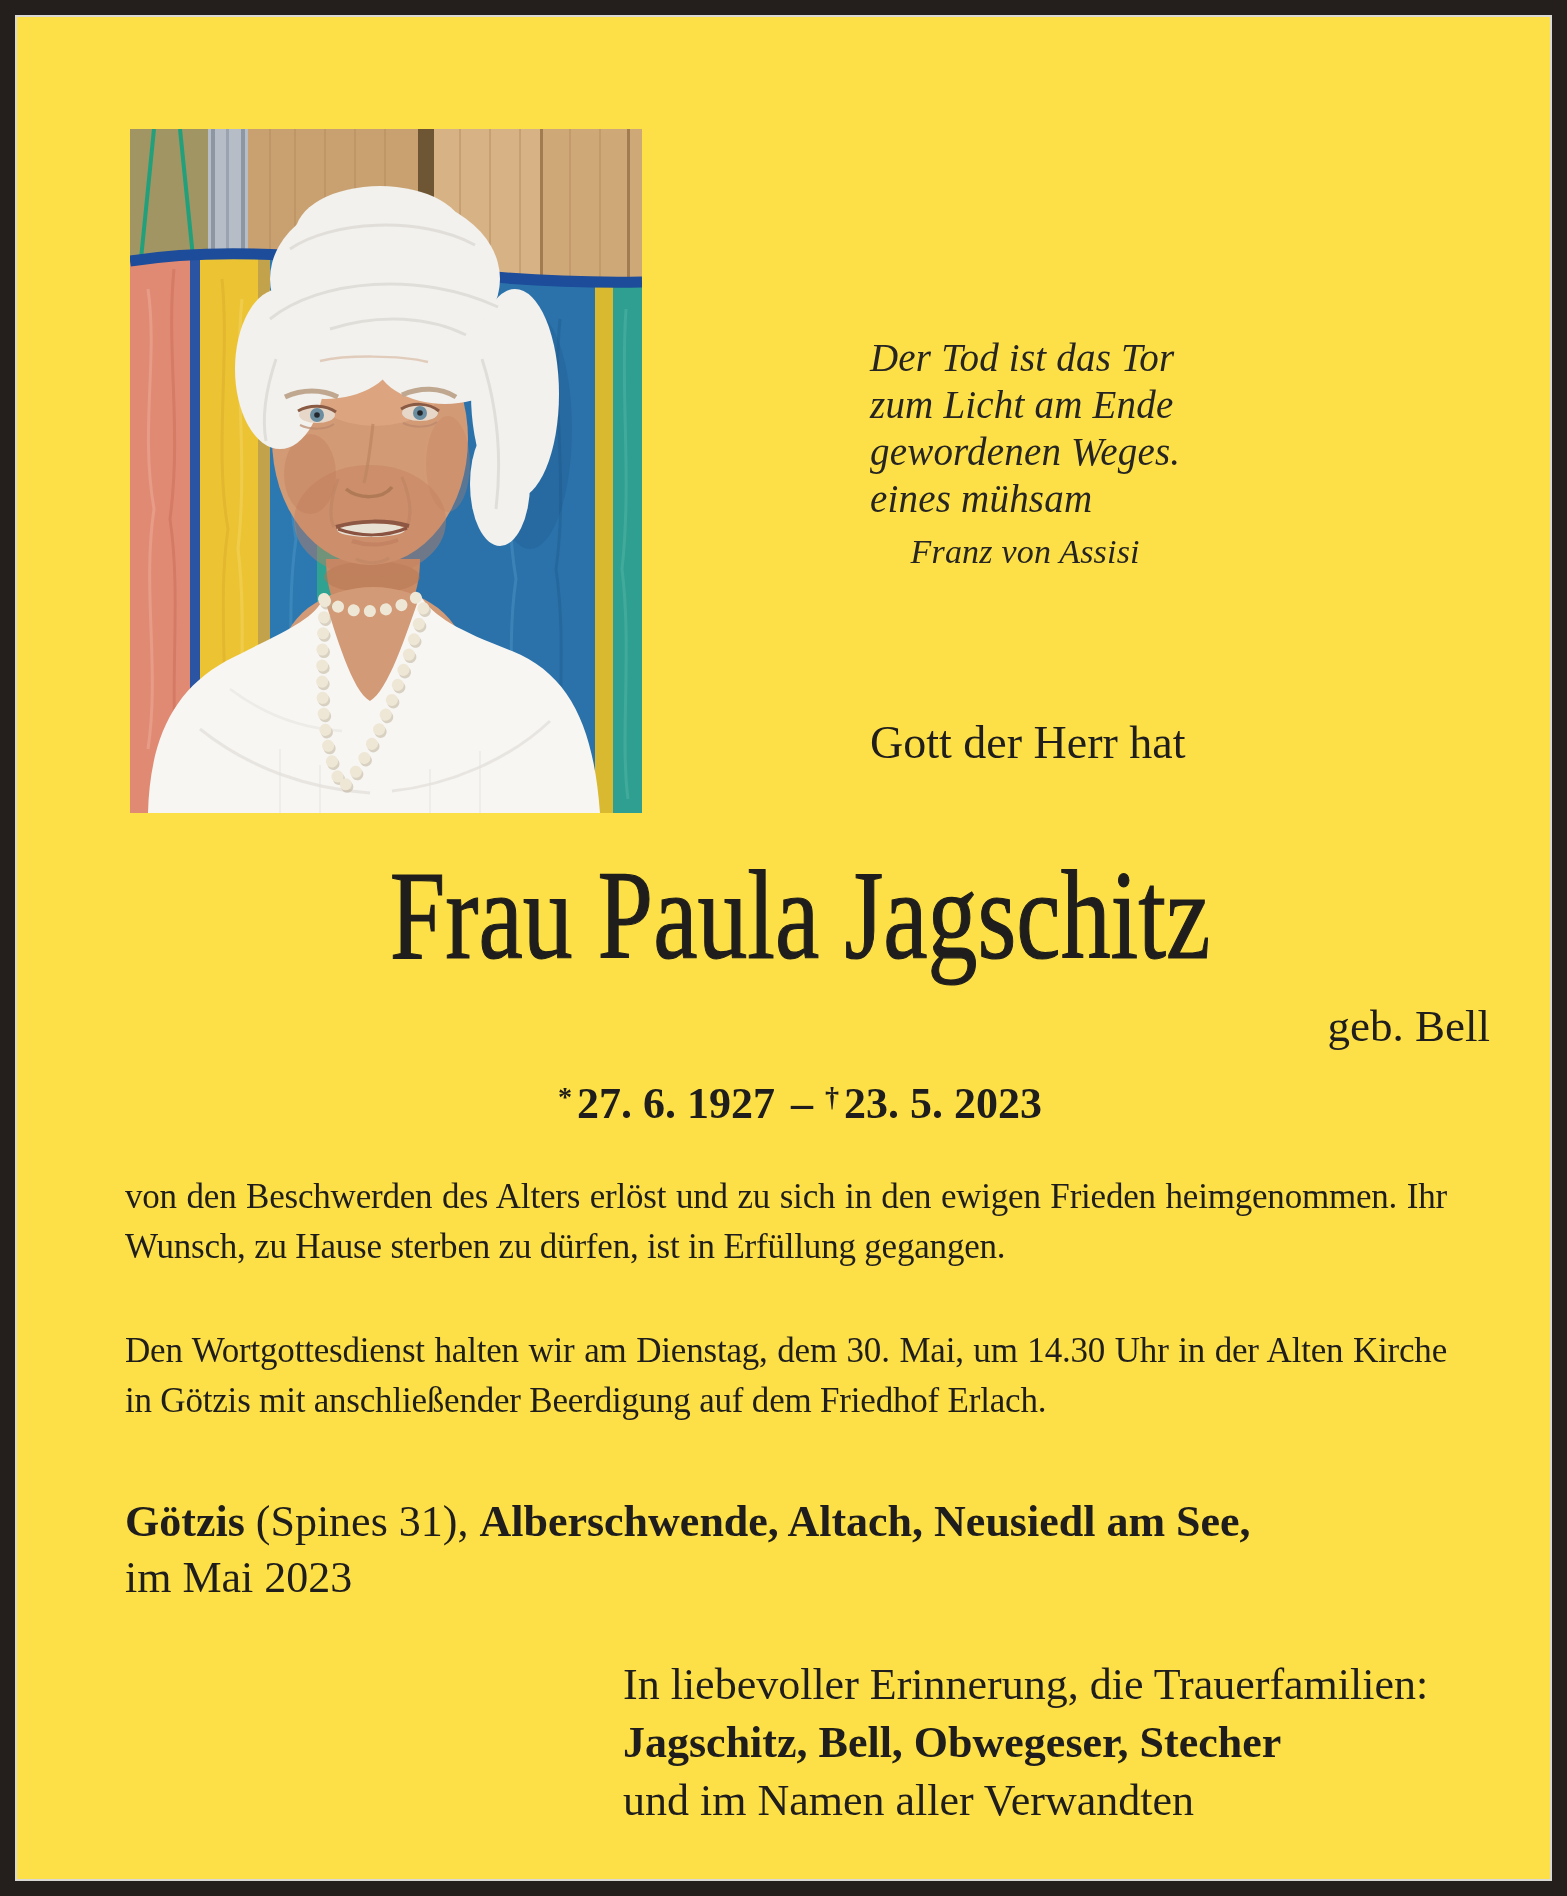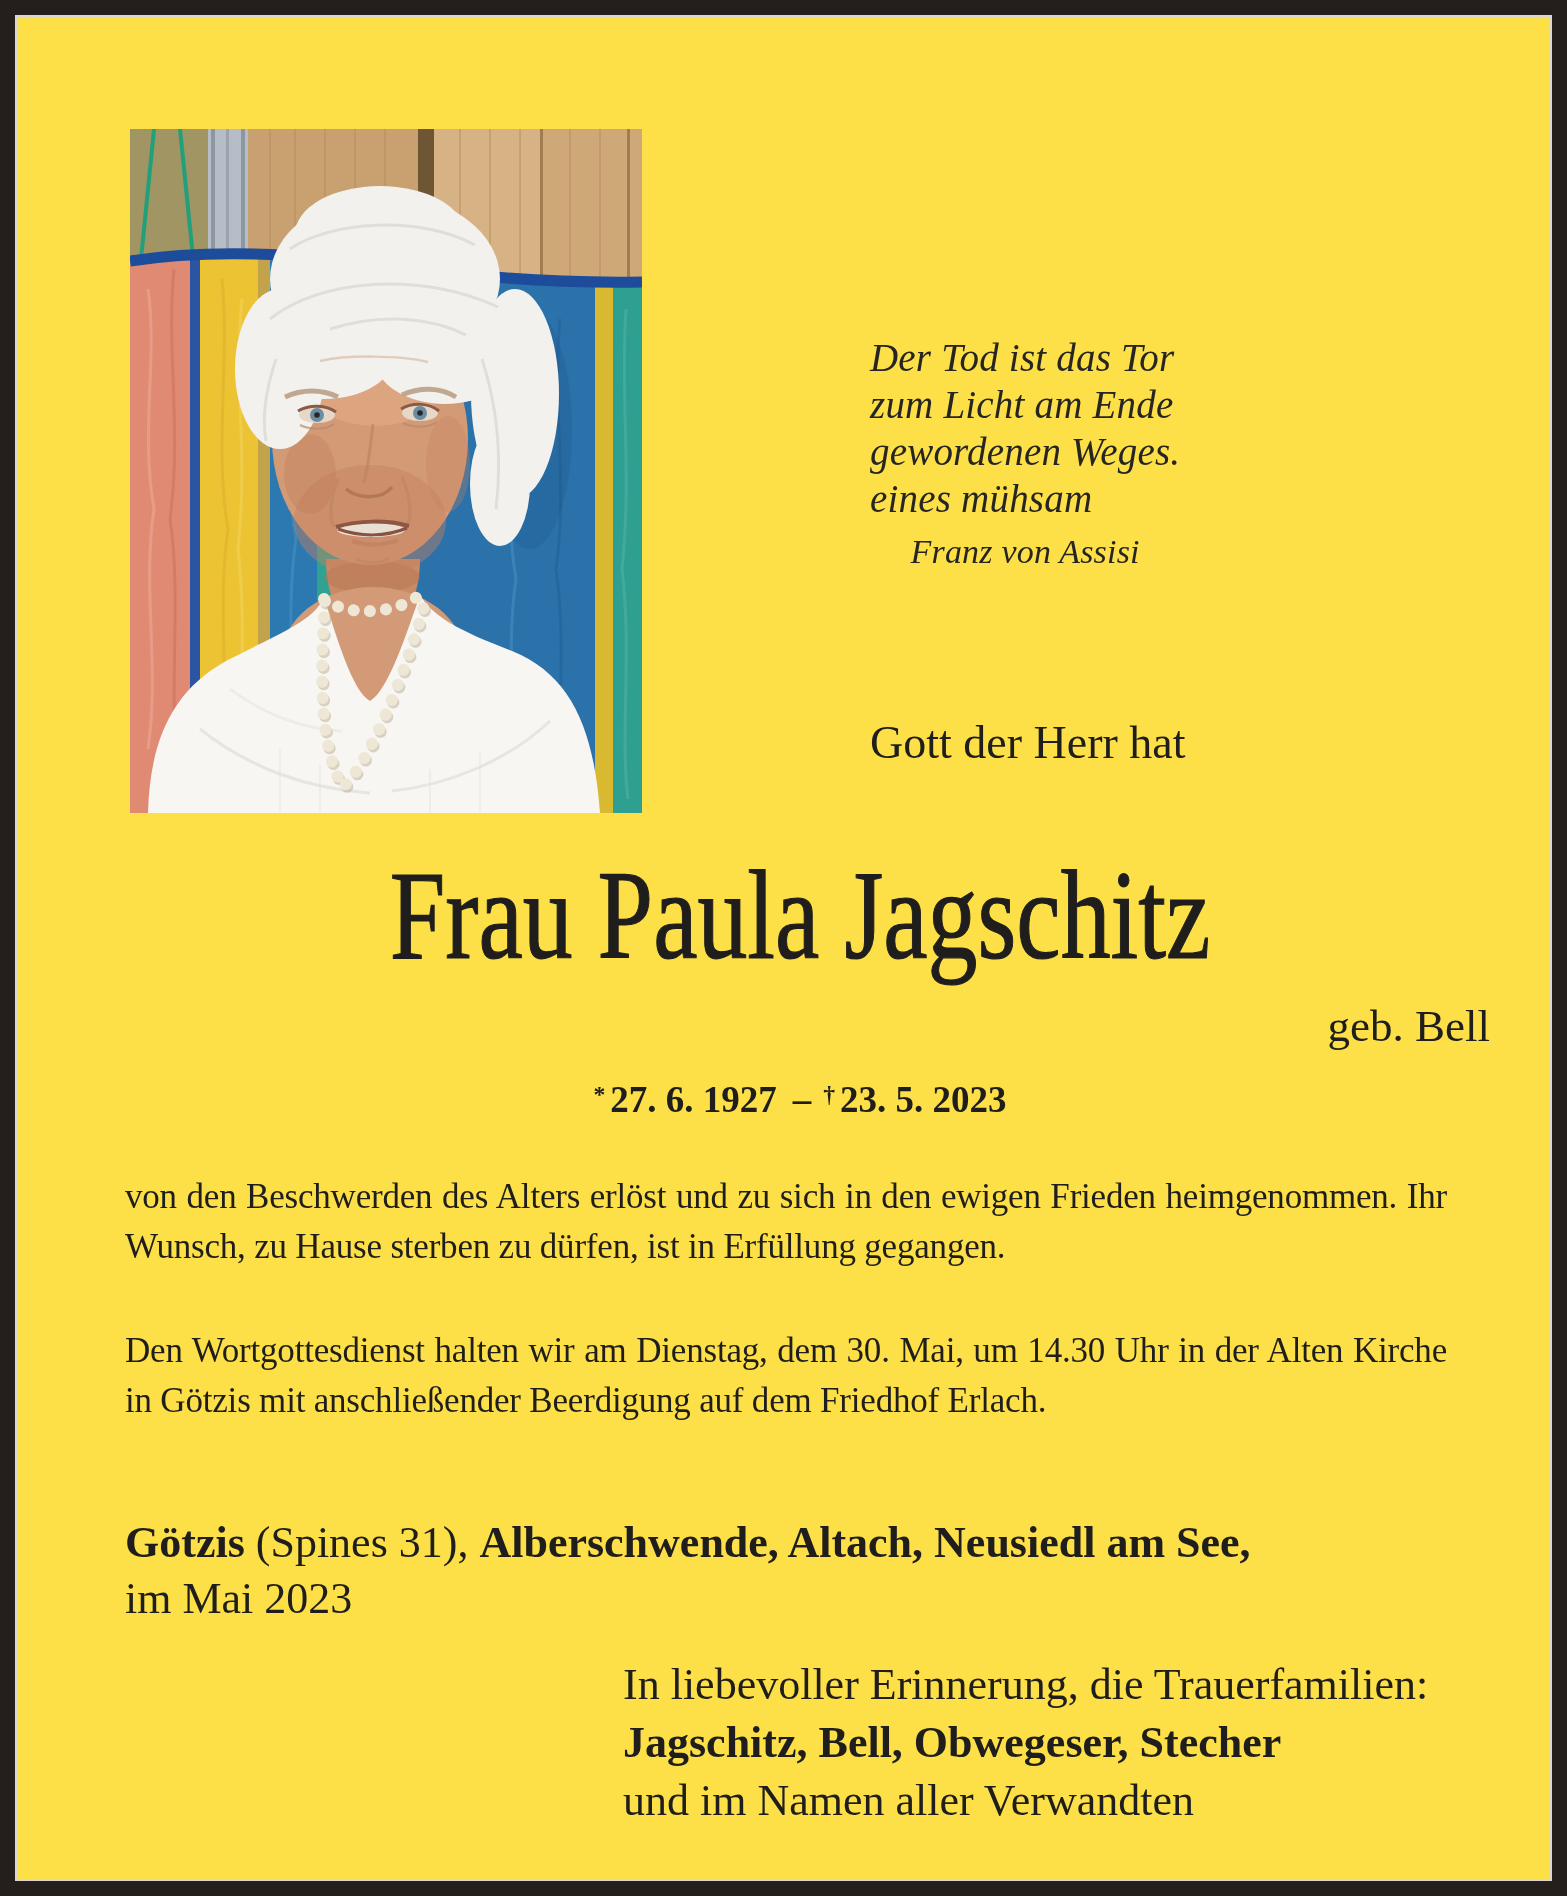--- a/index.html
+++ b/index.html
@@ -67,21 +67,21 @@
     width: 1380px;
     text-align: right;
     font-size: 45px;
     font-weight: normal;
   }
   .dates {
     position: absolute;
     left: 110px; top: 1078px;
     width: 1380px;
     text-align: center;
-    font-size: 37px;
+    font-size: 44px;
     font-weight: bold;
   }
   .dates .date-sym {
     font-size: 0.64em;
     vertical-align: 0.42em;
     margin-right: 5px;
   }
   .dates .dash { margin: 0 12px 0 16px; }
   .body-par {
     position: absolute;
@@ -95,21 +95,20 @@
     letter-spacing: -0.2px;
   }
   .p1 { top: 1172px; }
   .p2 { top: 1326px; }
   .places {
     position: absolute;
     left: 125px; top: 1494px;
     width: 1340px;
     font-size: 44px;
     line-height: 56px;
-    margin-top: 21px;
   }
   .bold { font-weight: bold; }
   .closing {
     position: absolute;
     left: 623px; top: 1656px;
     font-size: 44px;
     line-height: 58px;
   }
 </style>
 </head>

